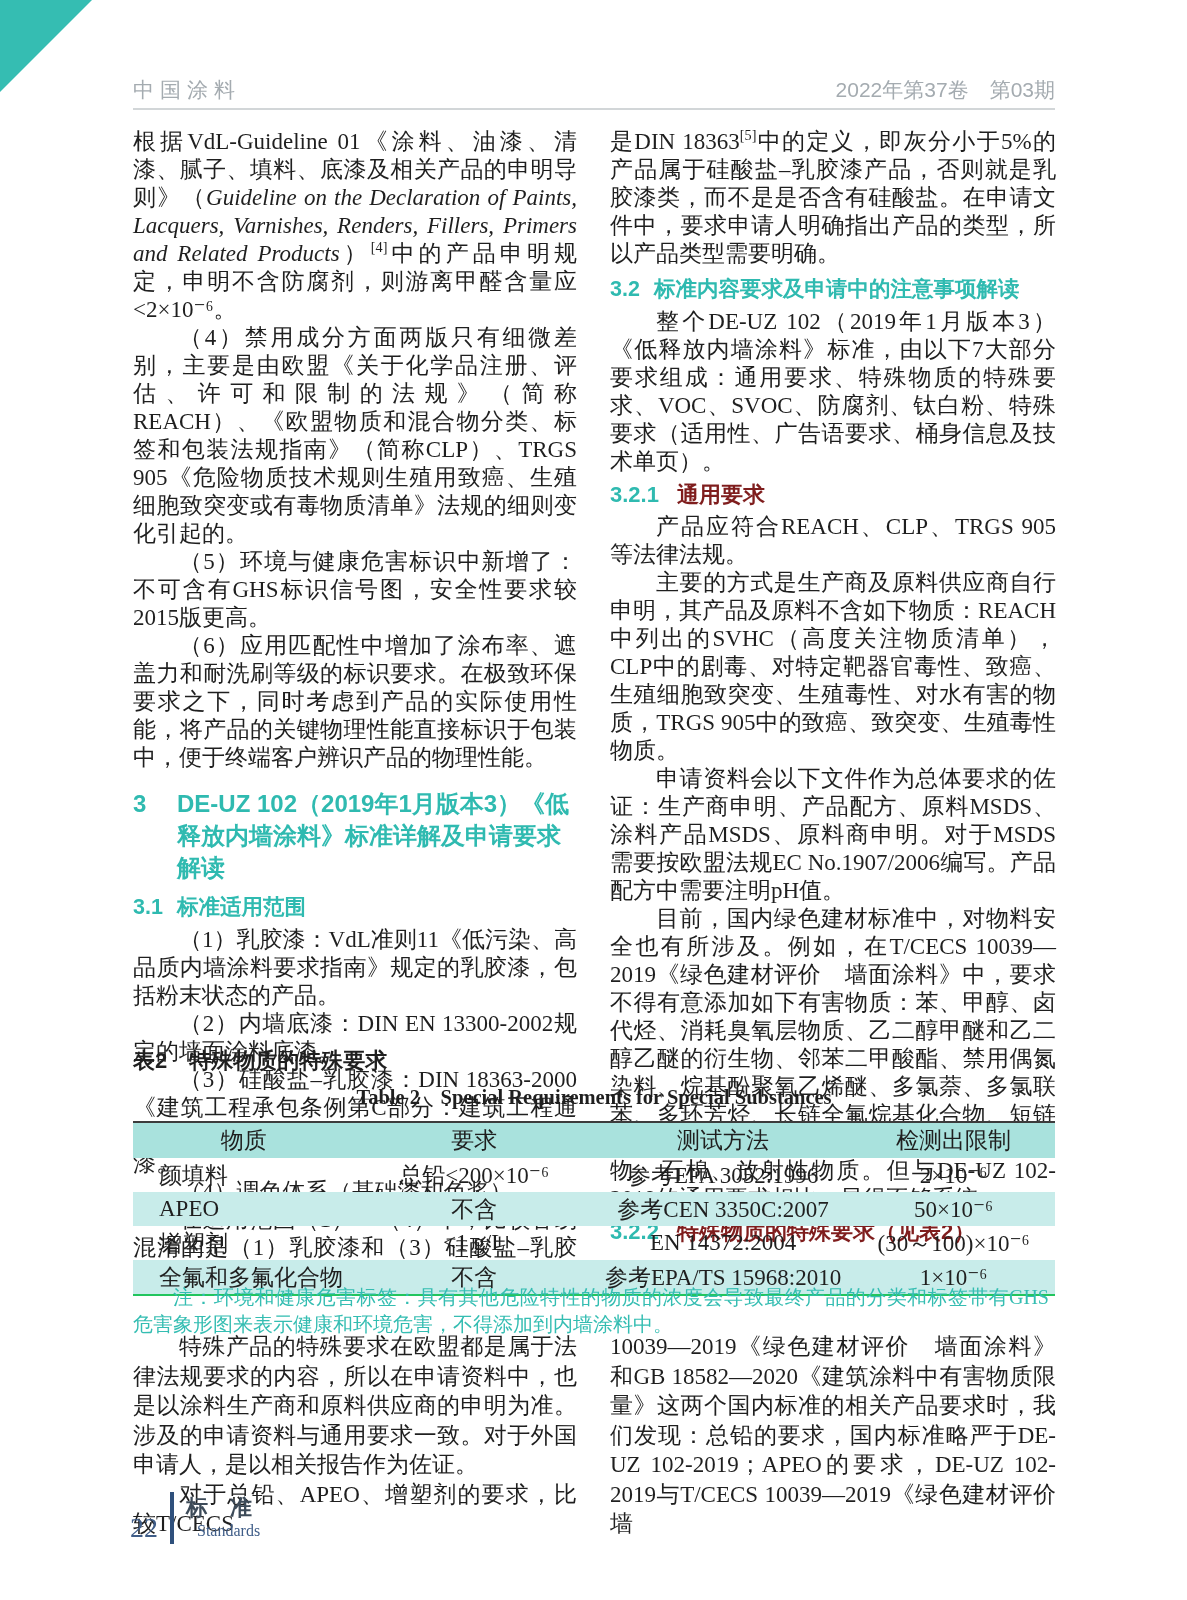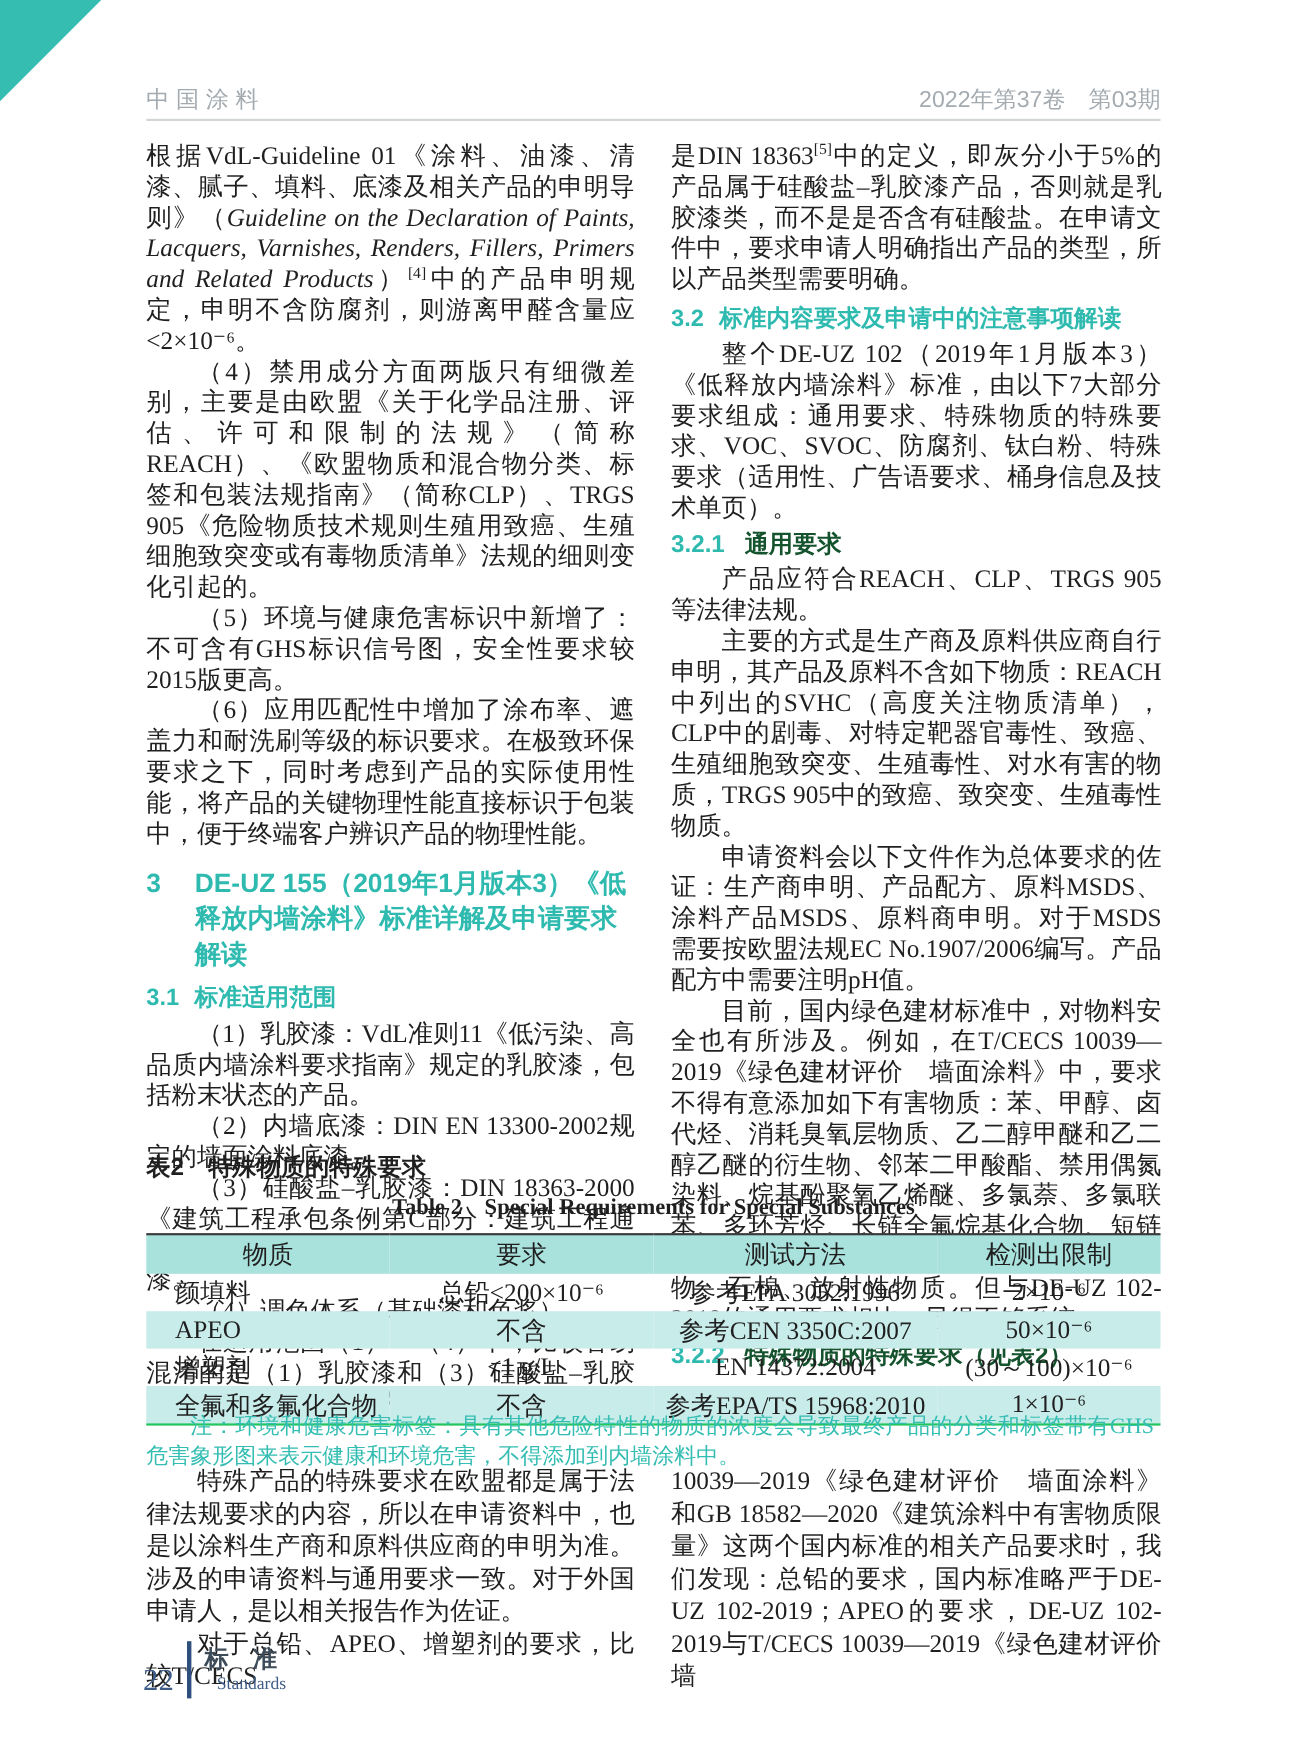--- a/index.html
+++ b/index.html
@@ -30,21 +30,21 @@
   .h2{display:flex;color:#2fbab0;font-family:"Liberation Sans","DejaVu Sans",sans-serif;
       font-weight:bold;font-size:24px;line-height:32px;margin:16px 0 8px 0;text-align:left;}
   .h2 .num{flex:0 0 44px;}
   .h2 .ttl{flex:1;}
   .h3{color:#2fbab0;font-family:"Liberation Sans","DejaVu Sans",sans-serif;
       font-weight:bold;font-size:21.5px;line-height:30px;margin:6px 0 4px 0;white-space:nowrap;text-align:left;}
   .h3 .num{margin-right:14px;}
   .h4{font-family:"Liberation Sans","DejaVu Sans",sans-serif;font-size:22px;line-height:30px;
       margin:4px 0 3px 0;white-space:nowrap;text-align:left;}
   .h4 .num{color:#2fbab0;font-weight:bold;margin-right:18px;}
-  .h4 .ttl{color:#14532d;font-weight:600;}
+  .h4 .ttl{color:#7f1d1d;font-weight:600;}
 
   
   .table-block{position:absolute;top:1046px;left:133px;width:922px;}
   .tcap-zh{font-family:"Liberation Sans","DejaVu Sans",sans-serif;font-weight:bold;
            font-size:22px;text-align:left;margin:0 0 7px 0;}
   .tcap-en{font-weight:bold;font-size:20.5px;text-align:center;margin:0 0 10px 0;}
   table.spec{width:100%;border-collapse:collapse;border-top:2px solid #3c3c3c;border-bottom:2px solid #22c55e;
              font-size:23px;}
   table.spec th{background:#a9e2dd;font-weight:normal;height:33px;text-align:center;}
   table.spec td{height:32px;text-align:center;}
@@ -84,21 +84,21 @@
   </div>
   <div class="runhead-rule"></div>
 
   <div class="col col-left">
     <p>根据VdL-Guideline 01《涂料、油漆、清漆、腻子、填料、底漆及相关产品的申明导则》（<i>Guideline on the Declaration of Paints, Lacquers, Varnishes, Renders, Fillers, Primers and Related Products</i>）<sup>[4]</sup>中的产品申明规定，申明不含防腐剂，则游离甲醛含量应&lt;2×10⁻⁶。</p>
     <p class="indent">（4）禁用成分方面两版只有细微差别，主要是由欧盟《关于化学品注册、评估、许可和限制的法规》（简称REACH）、《欧盟物质和混合物分类、标签和包装法规指南》（简称CLP）、TRGS 905《危险物质技术规则生殖用致癌、生殖细胞致突变或有毒物质清单》法规的细则变化引起的。</p>
     <p class="indent">（5）环境与健康危害标识中新增了：不可含有GHS标识信号图，安全性要求较2015版更高。</p>
     <p class="indent">（6）应用匹配性中增加了涂布率、遮盖力和耐洗刷等级的标识要求。在极致环保要求之下，同时考虑到产品的实际使用性能，将产品的关键物理性能直接标识于包装中，便于终端客户辨识产品的物理性能。</p>
     <div class="h2">
       <span class="num">3</span>
-      <span class="ttl">DE-UZ 155（2019年1月版本3）《低释放内墙涂料》标准详解及申请要求解读</span>
+      <span class="ttl">DE-UZ 102（2019年1月版本3）《低释放内墙涂料》标准详解及申请要求解读</span>
     </div>
     <div class="h3">
       <span class="num">3.1</span><span>标准适用范围</span>
     </div>
     <p class="indent">（1）乳胶漆：VdL准则11《低污染、高品质内墙涂料要求指南》规定的乳胶漆，包括粉末状态的产品。</p>
     <p class="indent">（2）内墙底漆：DIN EN 13300-2002规定的墙面涂料底漆。</p>
     <p class="indent">（3）硅酸盐–乳胶漆：DIN 18363-2000《建筑工程承包条例第C部分：建筑工程通用技术规范涂料工程》规定的硅酸盐乳胶漆。</p>
     <p class="indent">（4）调色体系（基础漆和色浆）。</p>
     <p class="indent">在适用范围（1）～（4）中，比较容易混淆的是（1）乳胶漆和（3）硅酸盐–乳胶漆，区分这两类产品的依据</p>
   </div>

